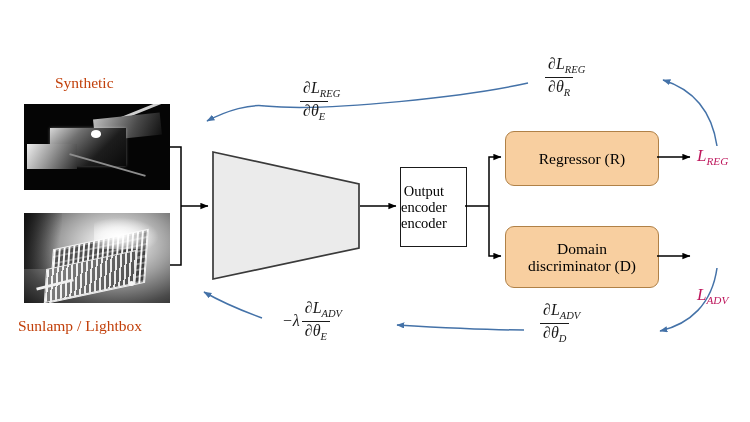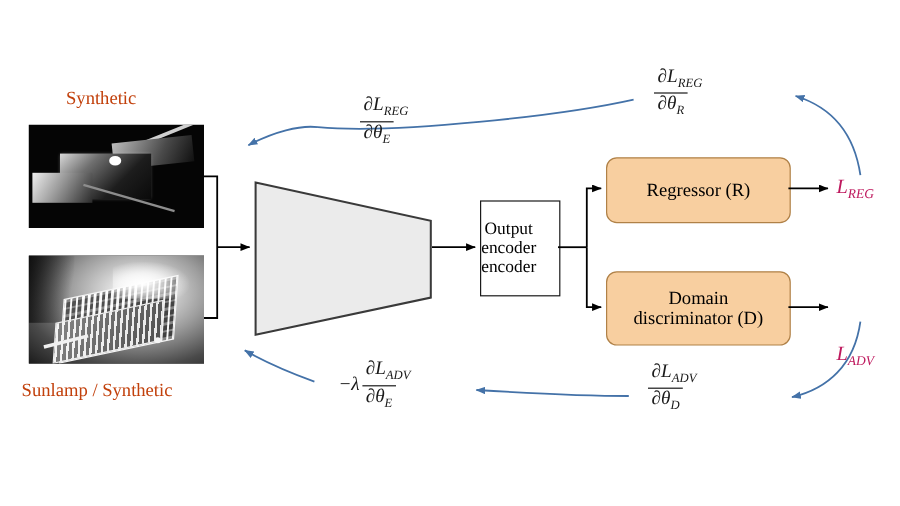--- a/index.html
+++ b/index.html
@@ -78,21 +78,21 @@
         color:#be185d;white-space:nowrap;}
   svg{position:absolute;left:0;top:0;overflow:visible;}
 </style>
 </head>
 <body>
 
 <div id="stage">
 
   <div class="lbl" style="left:55px;top:74px;font-size:15.5px;">Synthetic</div>
 
-  <div class="lbl" style="left:18px;top:317px;font-size:15.5px;">Sunlamp / Synthetic</div>
+  <div class="lbl" style="left:18px;top:317px;font-size:15.5px;">Sunlamp / Lightbox</div>
 
   <div class="thumb" style="left:24px;top:104px;width:146px;height:86px;">
     <div class="sky syn-bg"></div>
     <div class="syn-boom"></div>
     <div class="syn-panelB"></div>
     <div class="syn-body"></div>
     <div class="syn-panelA"></div>
     <div class="syn-boom2"></div>
     <div class="syn-glint"></div>
   </div>

